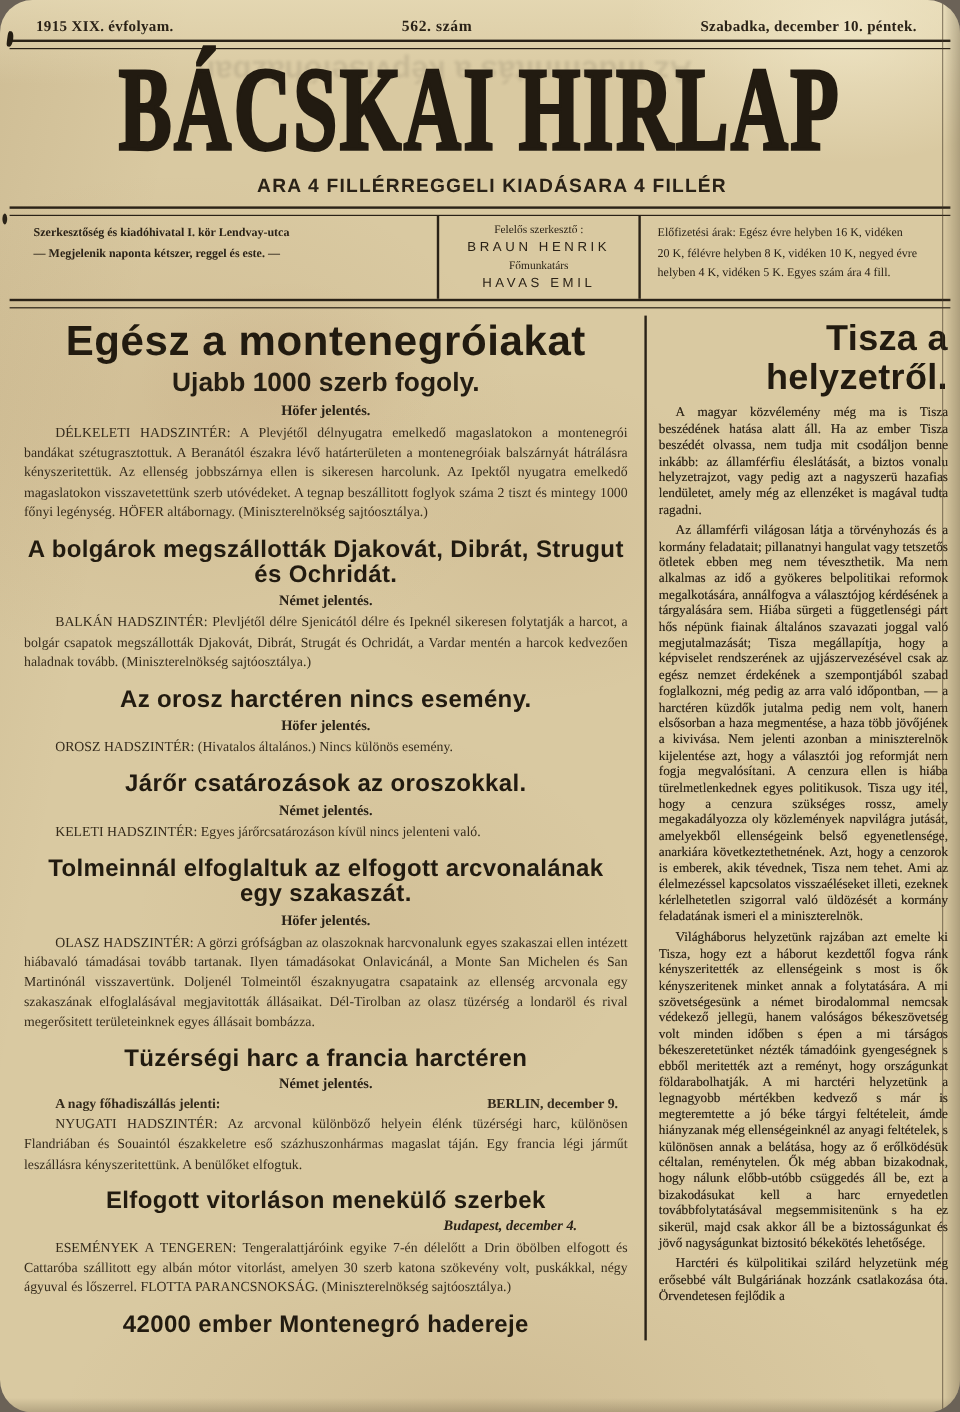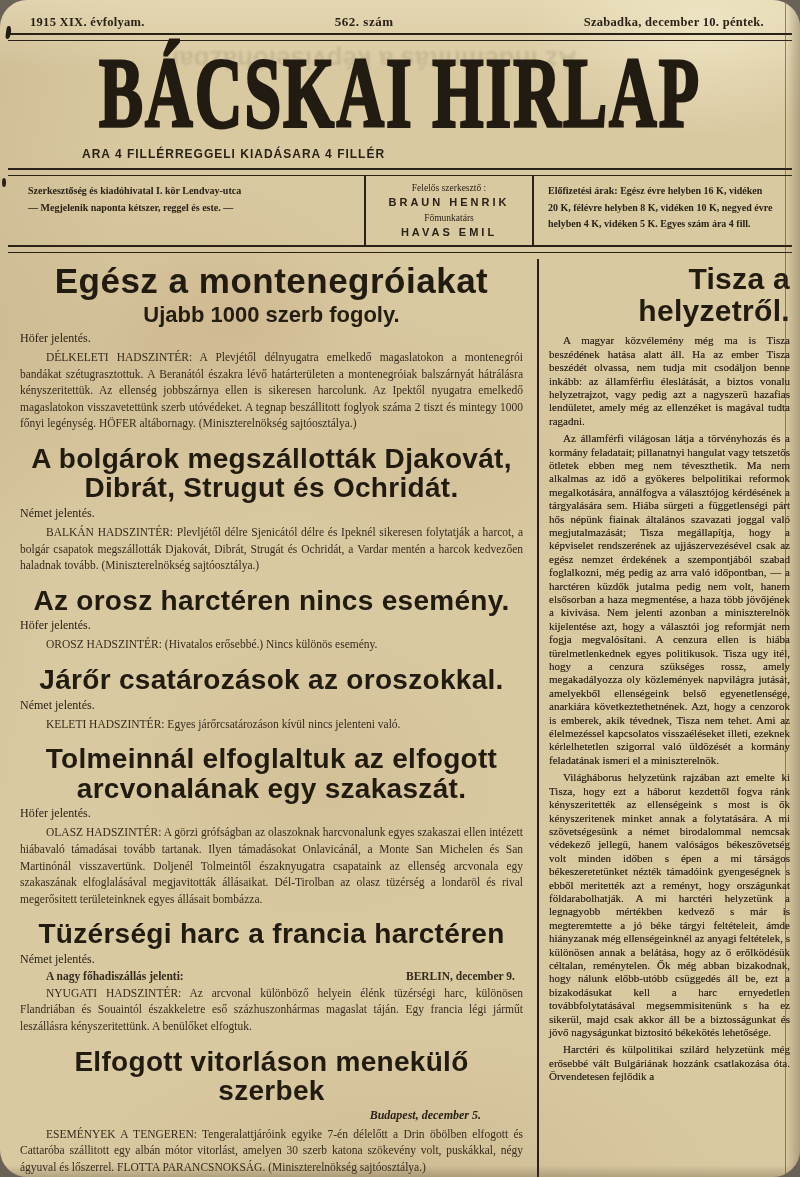--- a/index.html
+++ b/index.html
@@ -21,41 +21,41 @@
   
   .topbar{display:flex;justify-content:space-between;align-items:baseline;
     padding:14px 36px 3px 30px;font-weight:bold;font-size:12.5px;letter-spacing:.3px;}
   .tb-issue{font-size:13px;letter-spacing:.5px;}
   .rule2{height:5px;border-top:2px solid #2a2217;border-bottom:1px solid #2a2217;margin:0 8px;}
   
   .masthead-wrap{height:104px;display:flex;align-items:center;justify-content:center;overflow:visible;}
   .masthead{font-family:"Liberation Serif",serif;font-weight:bold;font-size:66px;
     letter-spacing:2px;transform:scaleY(1.5);color:#221b11;-webkit-text-stroke:2px #221b11;
     white-space:nowrap;}
-  .price-row{display:flex;justify-content:flex-start;padding:2px 62px 7px 82px;
-    font-family:"Liberation Sans",sans-serif;font-weight:bold;font-size:12px;letter-spacing:1px;}
+  .price-row{display:flex;justify-content:center;padding:2px 62px 7px 82px;
+    font-family:"Liberation Sans",sans-serif;font-weight:bold;font-size:16px;letter-spacing:1px;}
   
   .inforow{display:flex;align-items:stretch;margin:0 10px;}
   .info-office{flex:0 0 330px;padding:7px 6px 7px 18px;font-weight:bold;font-size:10px;line-height:1.65;}
   .info-staff{flex:0 0 158px;border-left:2px solid #2a2217;border-right:2px solid #2a2217;
     text-align:center;padding:6px 4px 4px;font-size:9.5px;line-height:1.3;}
-  .staff-name{font-family:"Liberation Sans",sans-serif;font-weight:bold;font-size:11px;letter-spacing:3px;margin:1px 0 2px;}
-  .info-sub{flex:1;padding:7px 10px 7px 14px;font-weight:bold;font-size:10px;line-height:1.65;}
+  .staff-name{font-family:"Liberation Sans",sans-serif;font-weight:normal;font-size:11px;letter-spacing:3px;margin:1px 0 2px;}
+  .info-sub{flex:1;padding:7px 10px 7px 14px;font-weight:normal;font-size:10px;line-height:1.65;}
   
   .content{display:flex;margin:4px 6px 0 8px;}
   .col-left{flex:0 0 503px;padding:2px 14px 0 12px;}
   .divider{flex:0 0 2px;background:#2a2217;margin-top:2px;}
   .col-right{flex:1;padding:4px 4px 0 10px;}
   
   .head-xl{font-family:"Liberation Sans",sans-serif;font-weight:bold;font-size:35px;
     line-height:1.02;text-align:center;letter-spacing:.5px;color:#221b10;margin:4px 0 2px;}
-  .head-lg{font-family:"Liberation Sans",sans-serif;font-weight:bold;font-size:28px;
+  .head-lg{font-family:"Liberation Sans",sans-serif;font-weight:bold;font-size:20px;
     line-height:1.06;text-align:center;letter-spacing:.3px;color:#221b10;margin:12px 0 2px;}
   .deck{font-family:"Liberation Sans",sans-serif;font-weight:bold;font-size:22px;text-align:center;margin:3px 0 1px;color:#241d12;}
-  .src{font-size:12px;font-weight:normal;text-align:left;margin:3px 0 1px;}
+  .src{font-size:12px;font-weight:bold;text-align:center;margin:3px 0 1px;}
   .abody{font-size:11.5px;font-weight:normal;line-height:1.44;text-align:justify;
     text-indent:26px;margin:3px 0 5px;color:#352b1c;}
   .leadrow{display:flex;justify-content:space-between;font-size:11.5px;font-weight:bold;
     padding:2px 8px 0 26px;color:#352b1c;gap:20px;}
   .dateline{text-align:right;font-style:italic;font-weight:bold;font-size:12px;
     padding-right:42px;margin:2px 0 1px;}
   
   .rhead{font-family:"Liberation Sans",sans-serif;font-weight:bold;font-size:30px;
     line-height:1.05;text-align:right;letter-spacing:.3px;color:#221b10;margin:2px 0 8px;}
   .rbody{font-size:11px;line-height:13.4px;text-align:justify;text-indent:14px;
@@ -131,21 +131,21 @@
 
       <article>
         <h2 class="head-lg">A bolgárok megszállották Djakovát, Dibrát, Strugut és Ochridát.</h2>
         <div class="src">Német jelentés.</div>
         <p class="abody">BALKÁN HADSZINTÉR: Plevljétől délre Sjenicától délre és Ipeknél sikeresen folytatják a harcot, a bolgár csapatok megszállották Djakovát, Dibrát, Strugát és Ochridát, a Vardar mentén a harcok kedvezően haladnak tovább. (Miniszterelnökség sajtóosztálya.)</p>
       </article>
 
       <article>
         <h2 class="head-lg">Az orosz harctéren nincs esemény.</h2>
         <div class="src">Höfer jelentés.</div>
-        <p class="abody">OROSZ HADSZINTÉR: (Hivatalos erősebbé.) Nincs különös esemény.</p>
+        <p class="abody">OROSZ HADSZINTÉR: (Hivatalos általános.) Nincs különös esemény.</p>
       </article>
 
       <article>
         <h2 class="head-lg">Járőr csatározások az oroszokkal.</h2>
         <div class="src">Német jelentés.</div>
         <p class="abody">KELETI HADSZINTÉR: Egyes járőrcsatározáson kívül nincs jelenteni való.</p>
       </article>
 
       <article>
         <h2 class="head-lg">Tolmeinnál elfoglaltuk az elfogott arcvonalának egy szakaszát.</h2>
@@ -158,21 +158,21 @@
         <div class="src">Német jelentés.</div>
         <div class="leadrow">
           <span>A nagy főhadiszállás jelenti:</span>
           <span>BERLIN, december 9.</span>
         </div>
         <p class="abody">NYUGATI HADSZINTÉR: Az arcvonal különböző helyein élénk tüzérségi harc, különösen Flandriában és Souaintól északkeletre eső százhuszonhármas magaslat táján. Egy francia légi járműt leszállásra kényszeritettünk. A benülőket elfogtuk.</p>
       </article>
 
       <article>
         <h2 class="head-lg">Elfogott vitorláson menekülő szerbek</h2>
-        <div class="dateline">Budapest, december 5.</div>
+        <div class="dateline">Budapest, december 4.</div>
         <p class="abody">ESEMÉNYEK A TENGEREN: Tengeralattjáróink egyike 7-én délelőtt a Drin öbölben elfogott és Cattaróba szállitott egy albán mótor vitorlást, amelyen 30 szerb katona szökevény volt, puskákkal, négy ágyuval és lőszerrel. FLOTTA PARANCSNOKSÁG. (Miniszterelnökség sajtóosztálya.)</p>
       </article>
 
       <article>
         <h2 class="head-lg">42000 ember Montenegró hadereje</h2>
 
       </article>
 
     </section>
 

